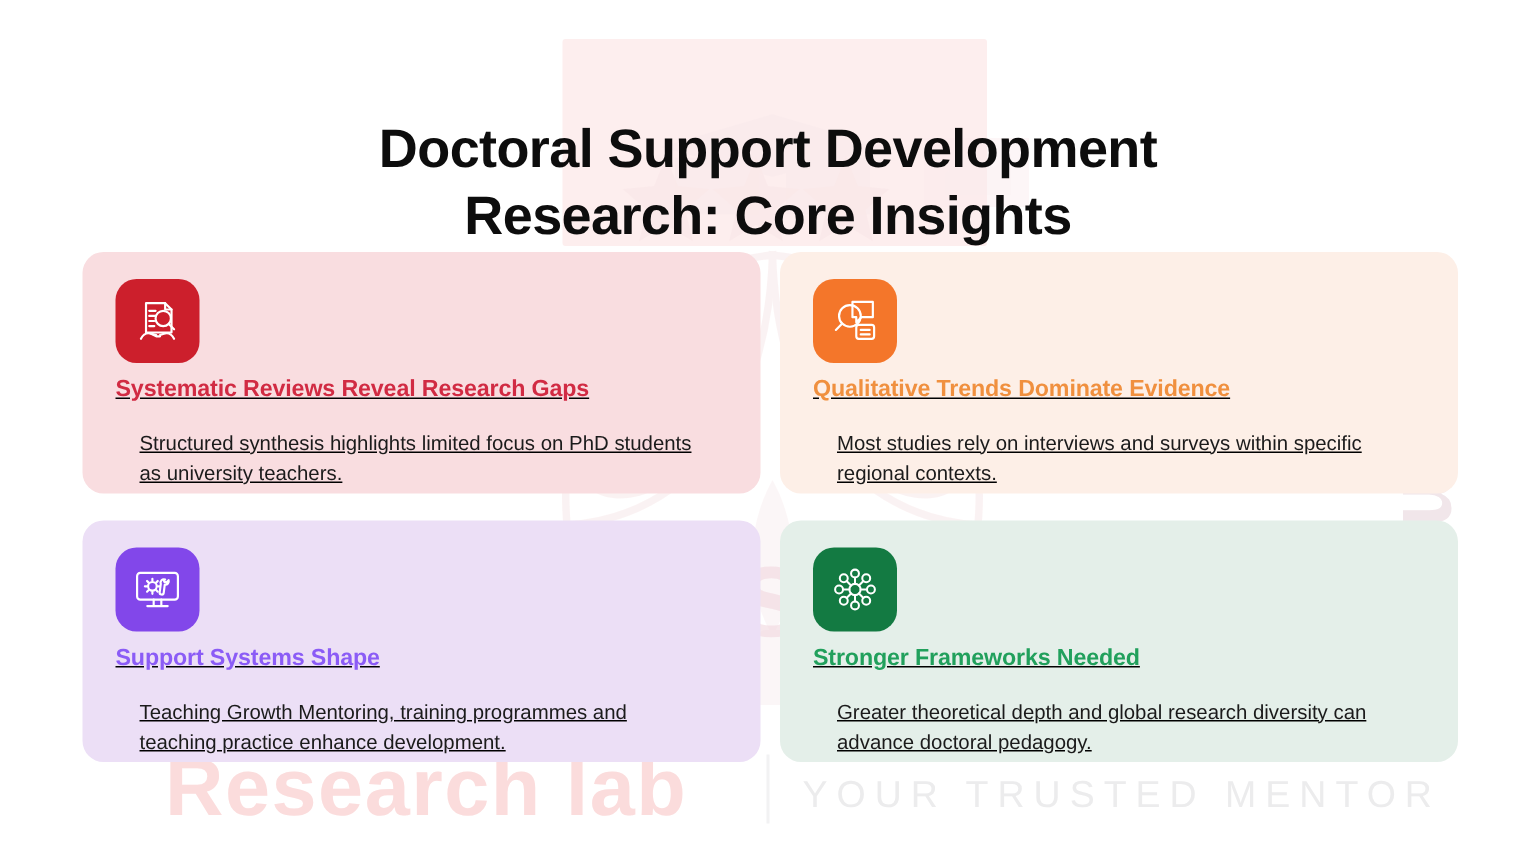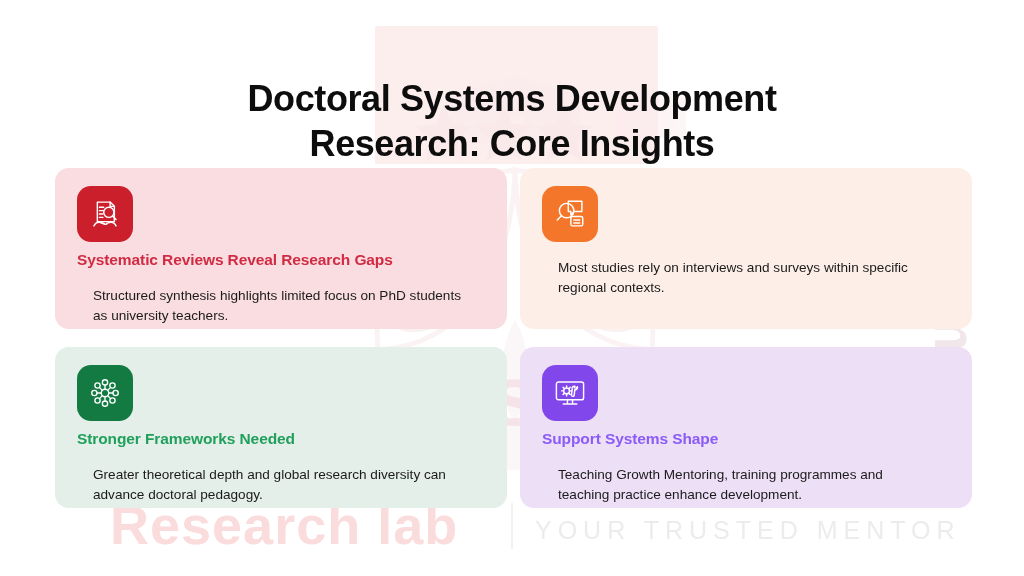--- a/index.html
+++ b/index.html
@@ -124,20 +124,21 @@
     left: 55px;
     top: 168px;
     width: 917px;
     height: 340px;
     display: grid;
     grid-template-columns: 452px 452px;
     grid-template-rows: 161px 161px;
     column-gap: 13px;
     row-gap: 18px;
     z-index: 2;
+    text-decoration: underline;
   }
 
   .card {
     position: relative;
     border-radius: 14px;
     padding: 18px 22px 14px 22px;
     box-sizing: border-box;
     overflow: hidden;
   }
 
@@ -220,21 +221,21 @@
     </div>
 
     <div class="wm-bigtext wm-phd">PhD Assistance</div>
     <div class="wm-bigtext wm-research">Research lab</div>
     <div class="wm-dotcom">.com</div>
     <div class="wm-divider"></div>
     <div class="wm-tagline">YOUR TRUSTED MENTOR</div>
   </div>
 
   <h1 class="title">
-    <span class="ln">Doctoral Systems Development</span>
+    <span class="ln">Doctoral Support Development</span>
     <span class="ln">Research: Core Insights</span>
   </h1>
 
   <div class="grid">
 
     <div class="card" style="background: rgb(249, 221, 224);">
       <div class="icon-badge" style="background: rgb(204, 31, 44);">
         <span>
           <svg viewBox="0 0 40 40" fill="none" stroke="#ffffff" stroke-width="1.7" stroke-linecap="round" stroke-linejoin="round">
             <path d="M11 6 h15 l5 5 v18 h-20 z"></path>
@@ -257,21 +258,40 @@
         <span>
           <svg viewBox="0 0 40 40" fill="none" stroke="#ffffff" stroke-width="1.7" stroke-linecap="round" stroke-linejoin="round">
             <path d="M18 5 h16 v12 h-9 l-4 4 v-4 h-3 z"></path>
             <circle cx="16" cy="16" r="8.5"></circle>
             <path d="M10 22 l-5 5"></path>
             <rect x="21" y="23" width="14" height="11" rx="2"></rect>
             <path d="M24.5 27 h7 M24.5 30.5 h7"></path>
           </svg>
         </span>
       </div>
+      <div class="card-title" style="color: rgb(240, 144, 63);">Qualitative Trends Dominate Evidence</div>
       <p class="card-body">Most studies rely on interviews and surveys within specific regional contexts.</p>
+    </div>
+
+    <div class="card" style="background: rgb(236, 223, 246);">
+      <div class="icon-badge" style="background: rgb(130, 71, 234);">
+        <span>
+          <svg viewBox="0 0 40 40" fill="none" stroke="#ffffff" stroke-width="1.7" stroke-linecap="round" stroke-linejoin="round">
+            <rect x="4" y="7" width="32" height="21" rx="2.5"></rect>
+            <path d="M17 28 v4 M23 28 v4"></path>
+            <path d="M12 33 h16"></path>
+            <circle cx="16" cy="17.5" r="3.4"></circle>
+            <path d="M16 11.6 v1.6 M16 21.8 v1.6 M10.1 17.5 h1.6 M20.3 17.5 h1.6
+                     M11.8 13.3 l1.1 1.1 M19.1 20.6 l1.1 1.1 M20.2 13.3 l-1.1 1.1 M12.9 20.6 l-1.1 1.1"></path>
+            <path d="M26 12.2 a2.6 2.6 0 0 0 -3.4 3.4 l-0.9 6.6 a1.6 1.6 0 0 0 3.2 0.3 l0.8 -6.4 a2.6 2.6 0 0 0 3 -3.4 l-1.6 1.6 l-1.8 -0.3 l-0.3 -1.8 z"></path>
+          </svg>
+        </span>
+      </div>
+      <div class="card-title" style="color: rgb(139, 92, 246);">Support Systems Shape</div>
+      <p class="card-body">Teaching Growth Mentoring, training programmes and teaching practice enhance development.</p>
     </div>
 
     <div class="card" style="background: rgb(228, 239, 233);">
       <div class="icon-badge" style="background: rgb(19, 122, 66);">
         <svg viewBox="0 0 40 40" fill="none" stroke="#ffffff" stroke-width="1.6" stroke-linecap="round" stroke-linejoin="round">
           <circle cx="20" cy="20" r="4.4"></circle>
           <circle cx="20" cy="7.5" r="3.1"></circle>
           <circle cx="20" cy="32.5" r="3.1"></circle>
           <circle cx="7.5" cy="20" r="3.1"></circle>
           <circle cx="32.5" cy="20" r="3.1"></circle>
@@ -280,32 +300,14 @@
           <circle cx="11.2" cy="28.8" r="3.1"></circle>
           <circle cx="28.8" cy="28.8" r="3.1"></circle>
           <path d="M20 10.6 v5 M20 24.4 v5 M10.6 20 h5 M24.4 20 h5
                    M13.4 13.4 l3.5 3.5 M23.1 23.1 l3.5 3.5 M26.6 13.4 l-3.5 3.5 M16.9 23.1 l-3.5 3.5"></path>
         </svg>
       </div>
       <div class="card-title" style="color: rgb(33, 160, 92);">Stronger Frameworks Needed</div>
       <p class="card-body">Greater theoretical depth and global research diversity can advance doctoral pedagogy.</p>
     </div>
 
-    <div class="card" style="background: rgb(236, 223, 246);">
-      <div class="icon-badge" style="background: rgb(130, 71, 234);">
-        <span>
-          <svg viewBox="0 0 40 40" fill="none" stroke="#ffffff" stroke-width="1.7" stroke-linecap="round" stroke-linejoin="round">
-            <rect x="4" y="7" width="32" height="21" rx="2.5"></rect>
-            <path d="M17 28 v4 M23 28 v4"></path>
-            <path d="M12 33 h16"></path>
-            <circle cx="16" cy="17.5" r="3.4"></circle>
-            <path d="M16 11.6 v1.6 M16 21.8 v1.6 M10.1 17.5 h1.6 M20.3 17.5 h1.6
-                     M11.8 13.3 l1.1 1.1 M19.1 20.6 l1.1 1.1 M20.2 13.3 l-1.1 1.1 M12.9 20.6 l-1.1 1.1"></path>
-            <path d="M26 12.2 a2.6 2.6 0 0 0 -3.4 3.4 l-0.9 6.6 a1.6 1.6 0 0 0 3.2 0.3 l0.8 -6.4 a2.6 2.6 0 0 0 3 -3.4 l-1.6 1.6 l-1.8 -0.3 l-0.3 -1.8 z"></path>
-          </svg>
-        </span>
-      </div>
-      <div class="card-title" style="color: rgb(139, 92, 246);">Support Systems Shape</div>
-      <p class="card-body">Teaching Growth Mentoring, training programmes and teaching practice enhance development.</p>
-    </div>
-
   </div>
 </div>
 
 </body></html>

